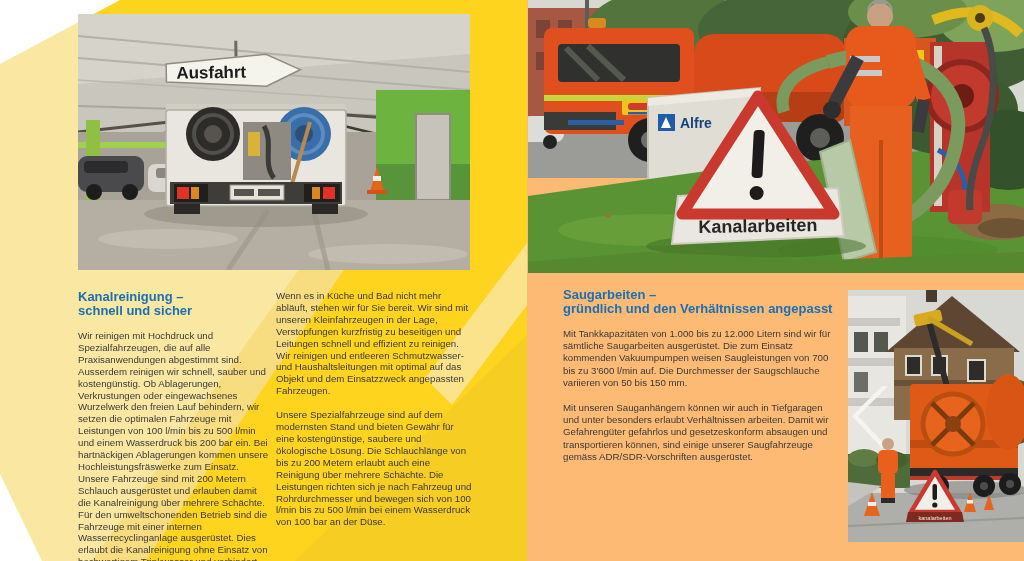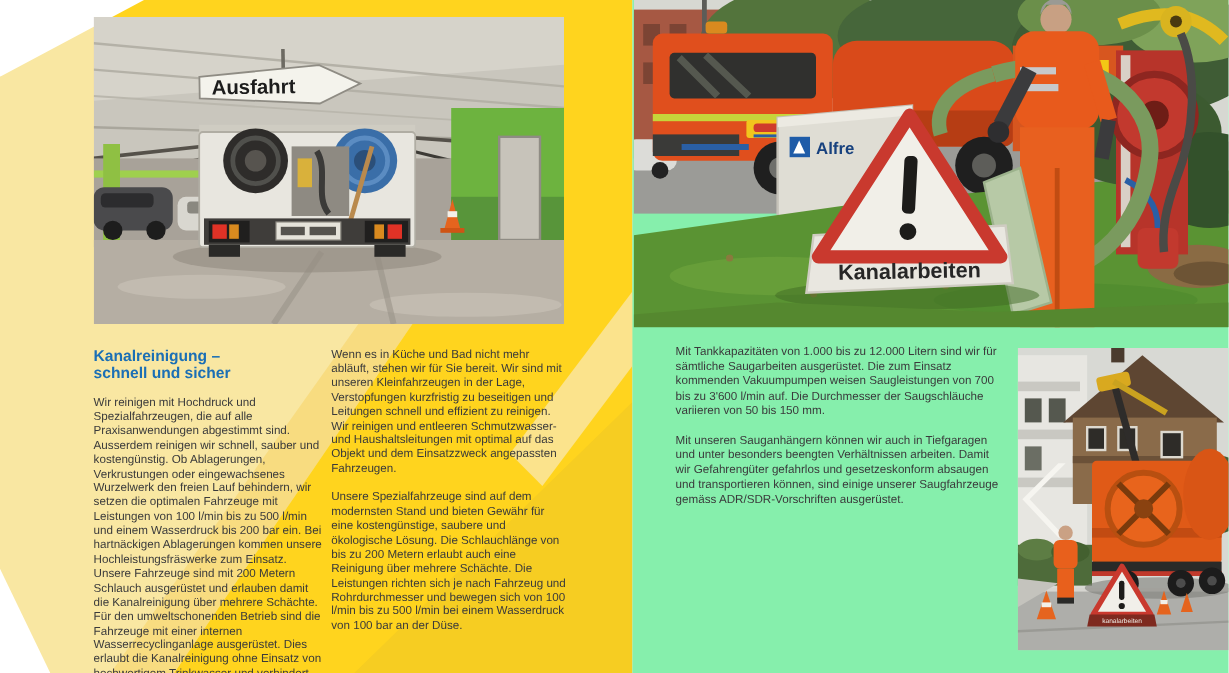--- a/index.html
+++ b/index.html
@@ -1,20 +1,20 @@
 <!DOCTYPE html>
 <html><head>
 <meta charset="utf-8">
 <style>
   html,body{margin:0;padding:0;background:#ffffff;}
   .canvas{position:relative;width:1024px;height:561px;overflow:hidden;background:#ffffff;
           font-family:"Liberation Sans",sans-serif;}
   .page{position:absolute;top:0;height:561px;}
   .left-page{left:0;width:609px;background:#f9e7a2;}
-  .right-page{left:527px;width:497px;background:#86efac;}
+  .right-page{left:527px;width:497px;background:#fdba74;}
   .shape{position:absolute;left:0;top:0;width:527px;height:561px;pointer-events:none;}
   .sh-bright-top{background:#ffd41e;clip-path:polygon(118px 0px,527px 0px,527px 96px,470px 88px,78px 14px);}
   .sh-medium{background:#f8dc80;clip-path:polygon(430px 85px,470px 85px,145px 561px,92px 561px);}
   .sh-bright-right{background:#ffd41e;clip-path:polygon(470px 85px,527px 85px,527px 561px,145px 561px);}
   .sh-dark-wedge{background:#f6cd22;clip-path:polygon(527px 335px,527px 561px,295px 561px);}
   .sh-pale-streak{background:#fbe38c;clip-path:polygon(527px 243px,527px 305px,452px 405px,425px 378px);}
   .sh-white-tl{background:#ffffff;clip-path:polygon(0px 0px,120px 0px,0px 64px);}
   .sh-white-bl{background:#ffffff;clip-path:polygon(0px 474px,42px 561px,0px 561px);}
   .photo{position:absolute;overflow:hidden;}
   .photo svg{display:block;}
@@ -252,22 +252,24 @@
             <circle cx="72" cy="97" r="7" fill="#1d1c1a"></circle>
           </g>
           <text x="72" y="136" text-anchor="middle" font-size="18" font-weight="bold" fill="#262626" font-family="Liberation Sans, sans-serif" transform="rotate(-1 72 136)">Kanalarbeiten</text>
         </g>
 
         <polygon points="0,262 120,252 300,260 496,252 496,273 0,273" fill="#55882f"></polygon>
       </svg>
     </div>
 
     <div class="col col-3">
+      <h3>Saugarbeiten –
+gründlich und den Verhältnissen angepasst</h3>
       <p>Mit Tankkapazitäten von 1.000 bis zu 12.000 Litern sind wir für sämtliche Saugarbeiten ausgerüstet. Die zum Einsatz kommenden Vakuumpumpen weisen Saugleistungen von 700 bis zu 3'600 l/min auf. Die Durchmesser der Saugschläuche variieren von 50 bis 150 mm.</p>
-      <p>Mit unseren Sauganhängern können wir auch in Tiefgaragen und unter besonders beengten Verhältnissen arbeiten. Damit wir Gefahrengüter gefahrlos und gesetzeskonform absaugen und transportieren können, sind einige unserer Saugfahrzeuge gemäss ADR/SDR-Vorschriften ausgerüstet.</p>
+      <p>Mit unseren Sauganhängern können wir auch in Tiefgaragen und unter besonders erlaubt Verhältnissen arbeiten. Damit wir Gefahrengüter gefahrlos und gesetzeskonform absaugen und transportieren können, sind einige unserer Saugfahrzeuge gemäss ADR/SDR-Vorschriften ausgerüstet.</p>
     </div>
 
     <div class="photo photo-small">
       <svg width="176" height="252" viewBox="0 0 176 252">
         <rect x="0" y="0" width="176" height="252" fill="#d8d9d4"></rect>
 
         <rect x="0" y="6" width="58" height="165" fill="#e7e6e1"></rect>
         <rect x="0" y="28" width="52" height="8" fill="#c9c8c2"></rect>
         <rect x="0" y="68" width="52" height="8" fill="#c9c8c2"></rect>
         <rect x="0" y="108" width="52" height="8" fill="#c9c8c2"></rect>

